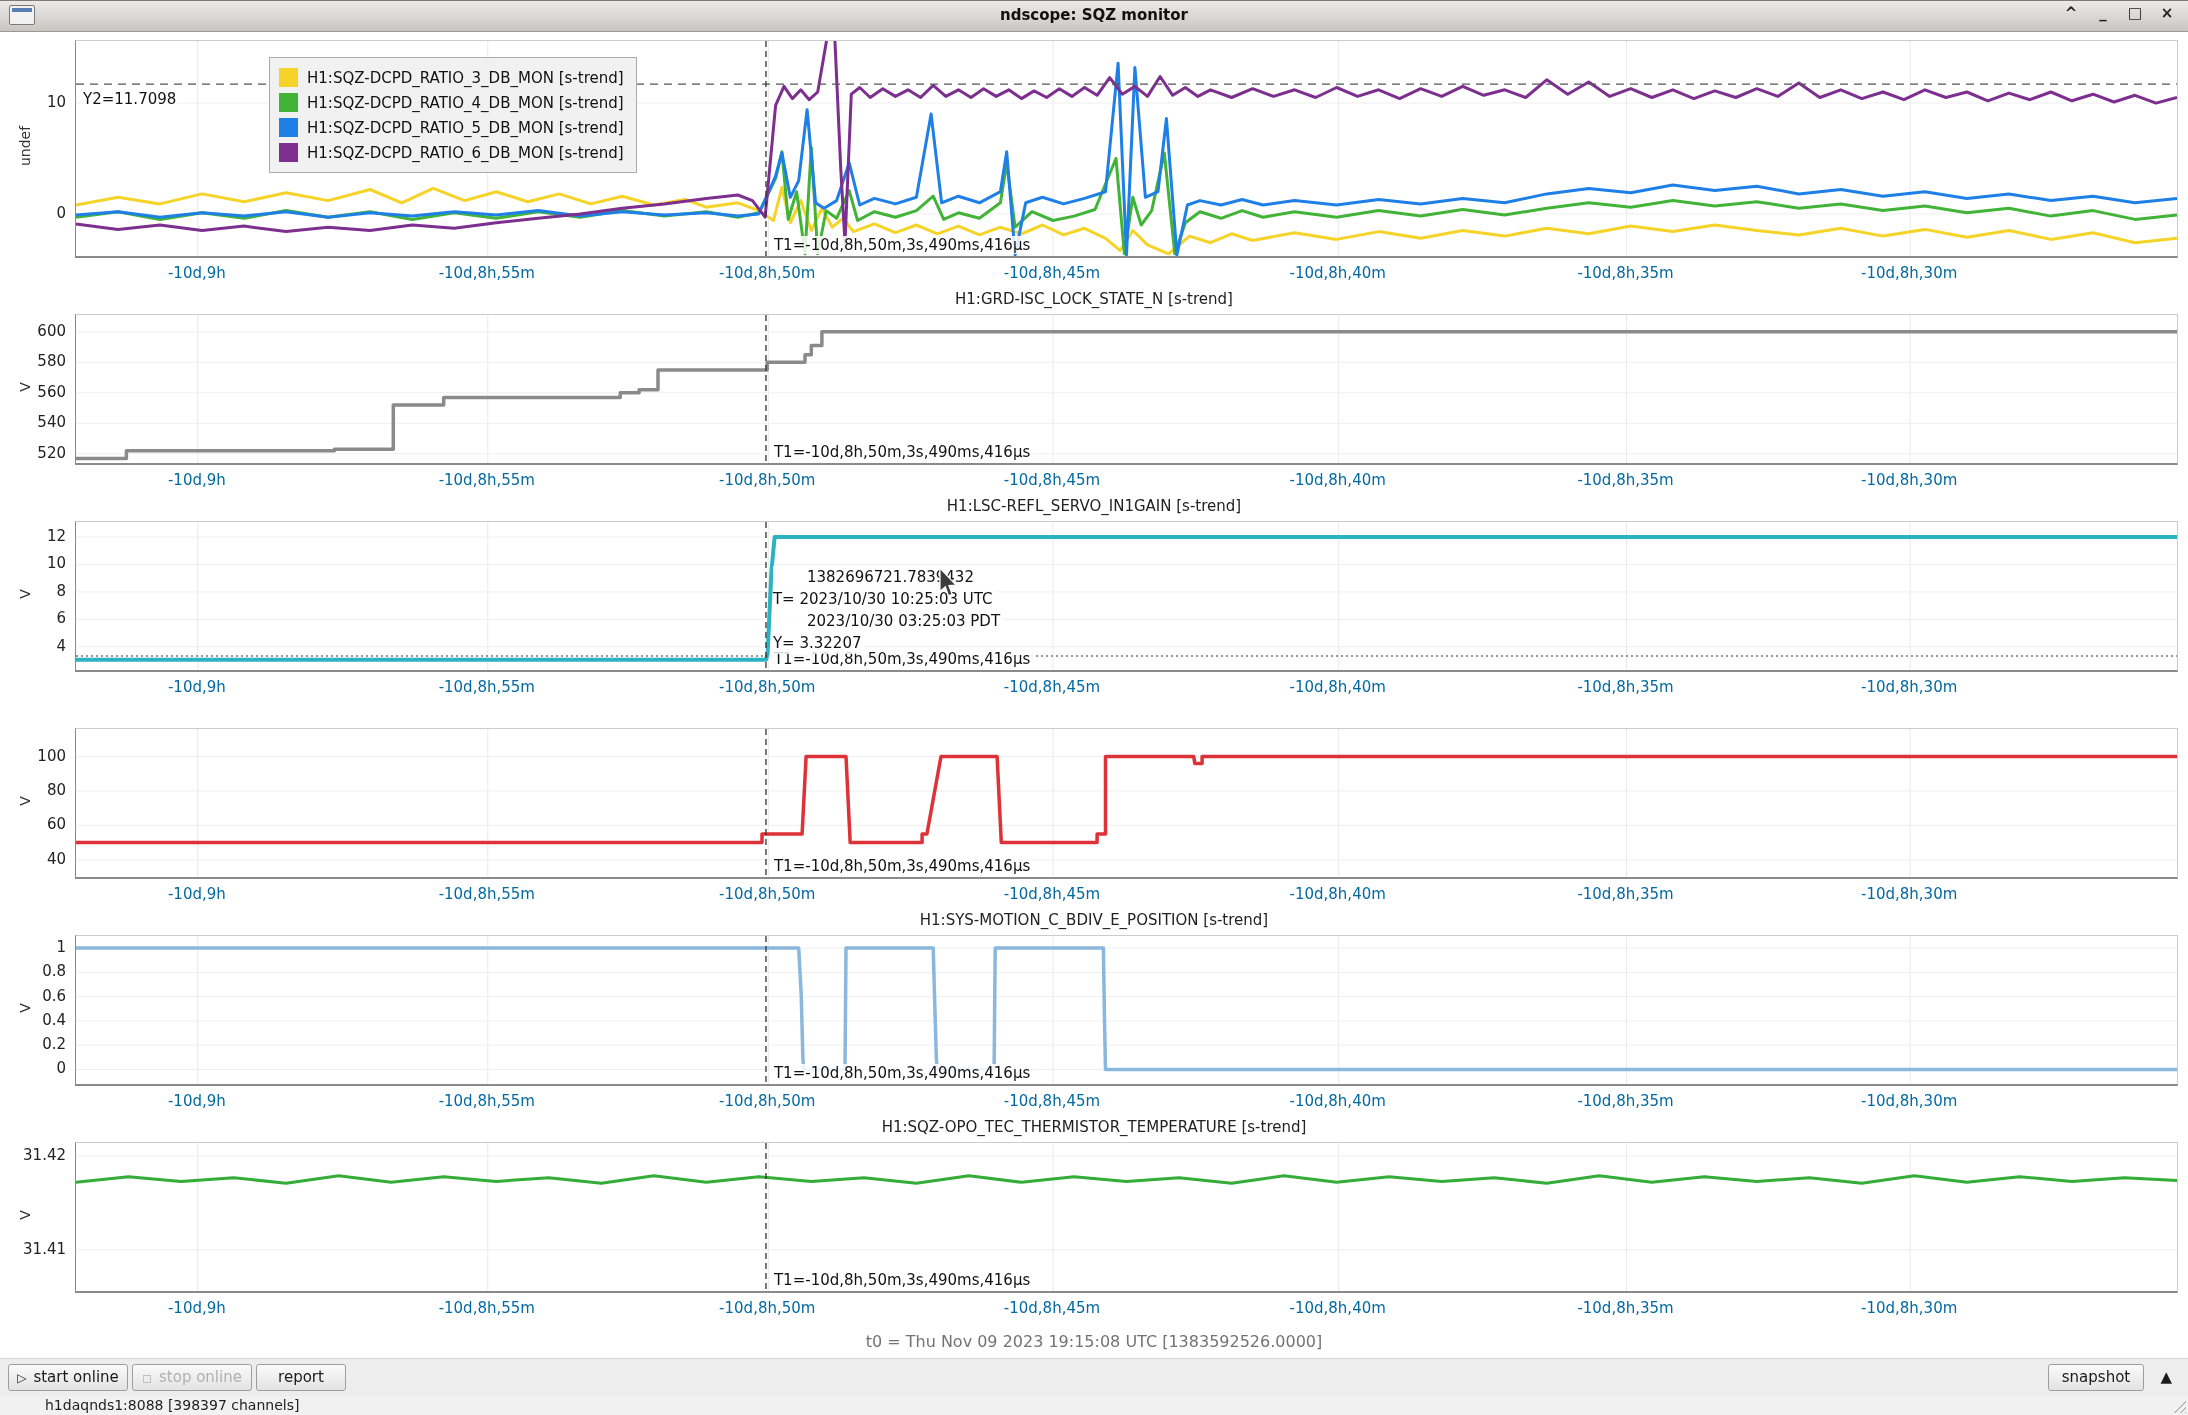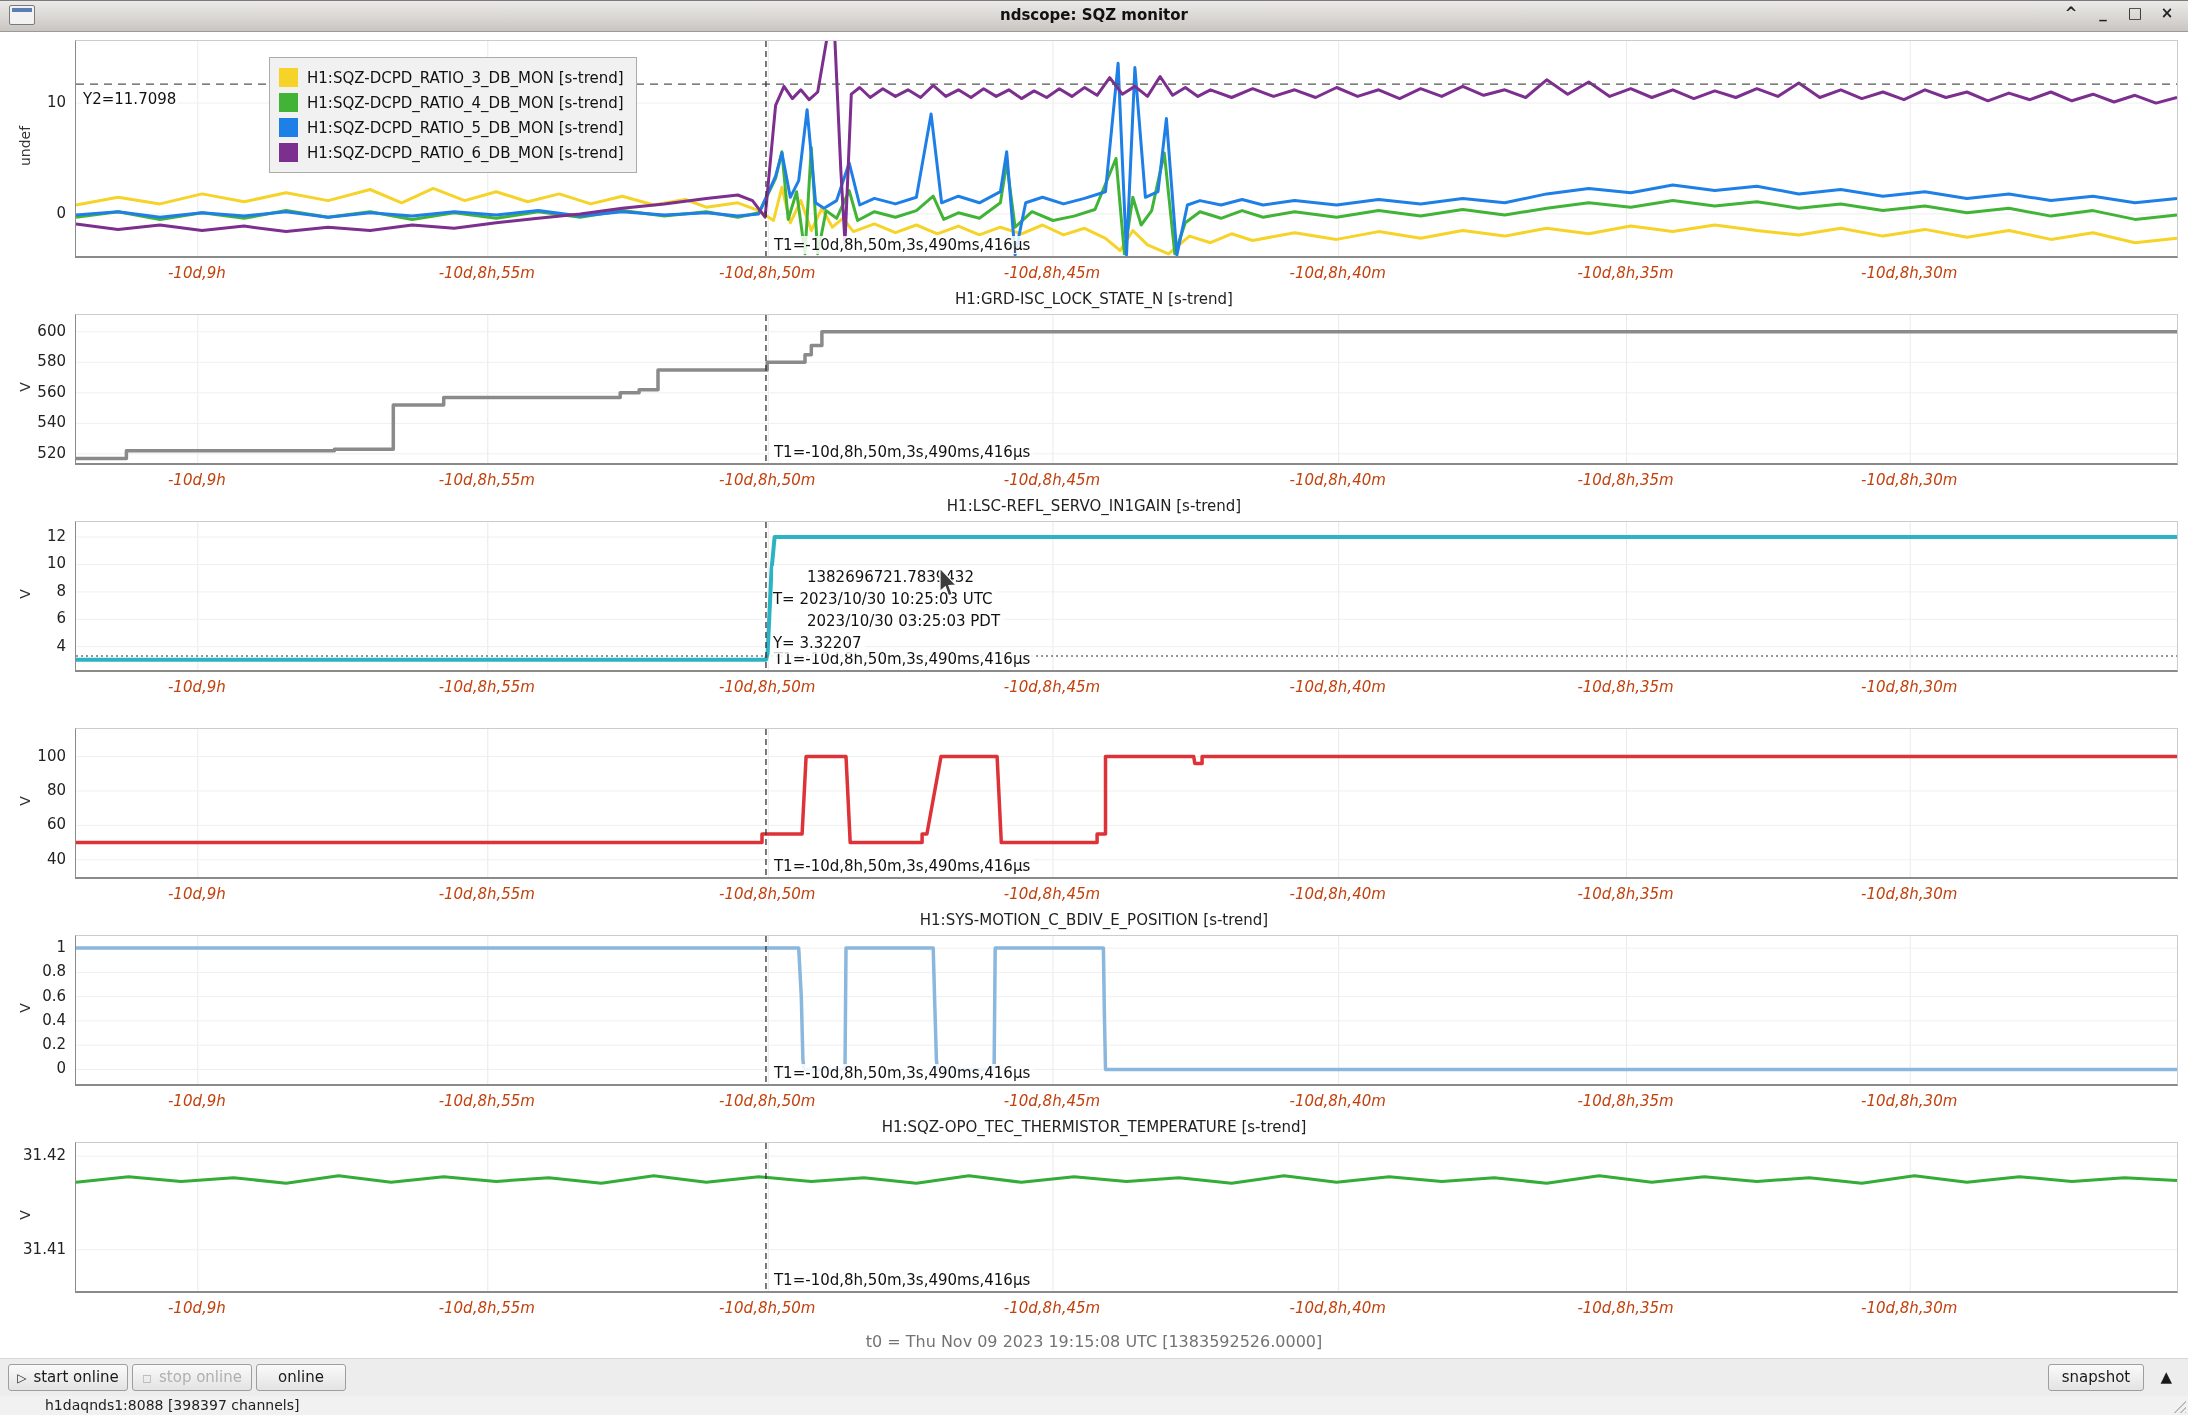--- a/index.html
+++ b/index.html
@@ -53,21 +53,21 @@
     position:absolute;left:-35px;width:120px;text-align:center;
     transform:rotate(-90deg);font-size:14px;color:#333;
   }
   .p1 .ylabel{top:104px;}
   .p2 .ylabel,.p3 .ylabel,.p4 .ylabel,.p5 .ylabel,.p6 .ylabel{top:91px;}
   .ytick{
     position:absolute;left:2px;width:64px;text-align:right;
     font-size:15px;color:#222;
   }
   .xtick{
-    position:absolute;width:160px;text-align:center;font-size:15px;color:#c2410c;font-style:italic;
+    position:absolute;width:160px;text-align:center;font-size:15px;color:#0369a1;
   }
   .cursor-label{
     position:absolute;bottom:2px;font-size:15px;color:#111;
     background:rgba(255,255,255,.85);padding:0 3px;white-space:nowrap;
   }
   .hline-label{
     position:absolute;font-size:15px;color:#111;background:rgba(255,255,255,.7);padding:0 2px;text-align:right;
   }
   .legend{
     position:absolute;left:193px;top:16px;
@@ -346,21 +346,21 @@
 <div class="toolbar">
   <div class="tb-btn" id="btn-start">
     <span class="btn-icon">▷</span>
     <span>start online</span>
   </div>
   <div class="tb-btn disabled" id="btn-stop">
     <span class="btn-icon">◻</span>
     <span>stop online</span>
   </div>
   <div class="tb-btn" id="btn-reset">
-    <span>online</span>
+    <span>report</span>
   </div>
   <div class="tb-btn" id="btn-snapshot">
     <span>snapshot</span>
   </div>
   <div class="collapse-arrow">▲</div>
 </div>
 
 <div class="statusbar">
   <span class="server">h1daqnds1:8088  [398397 channels]</span>
   <span class="links">

